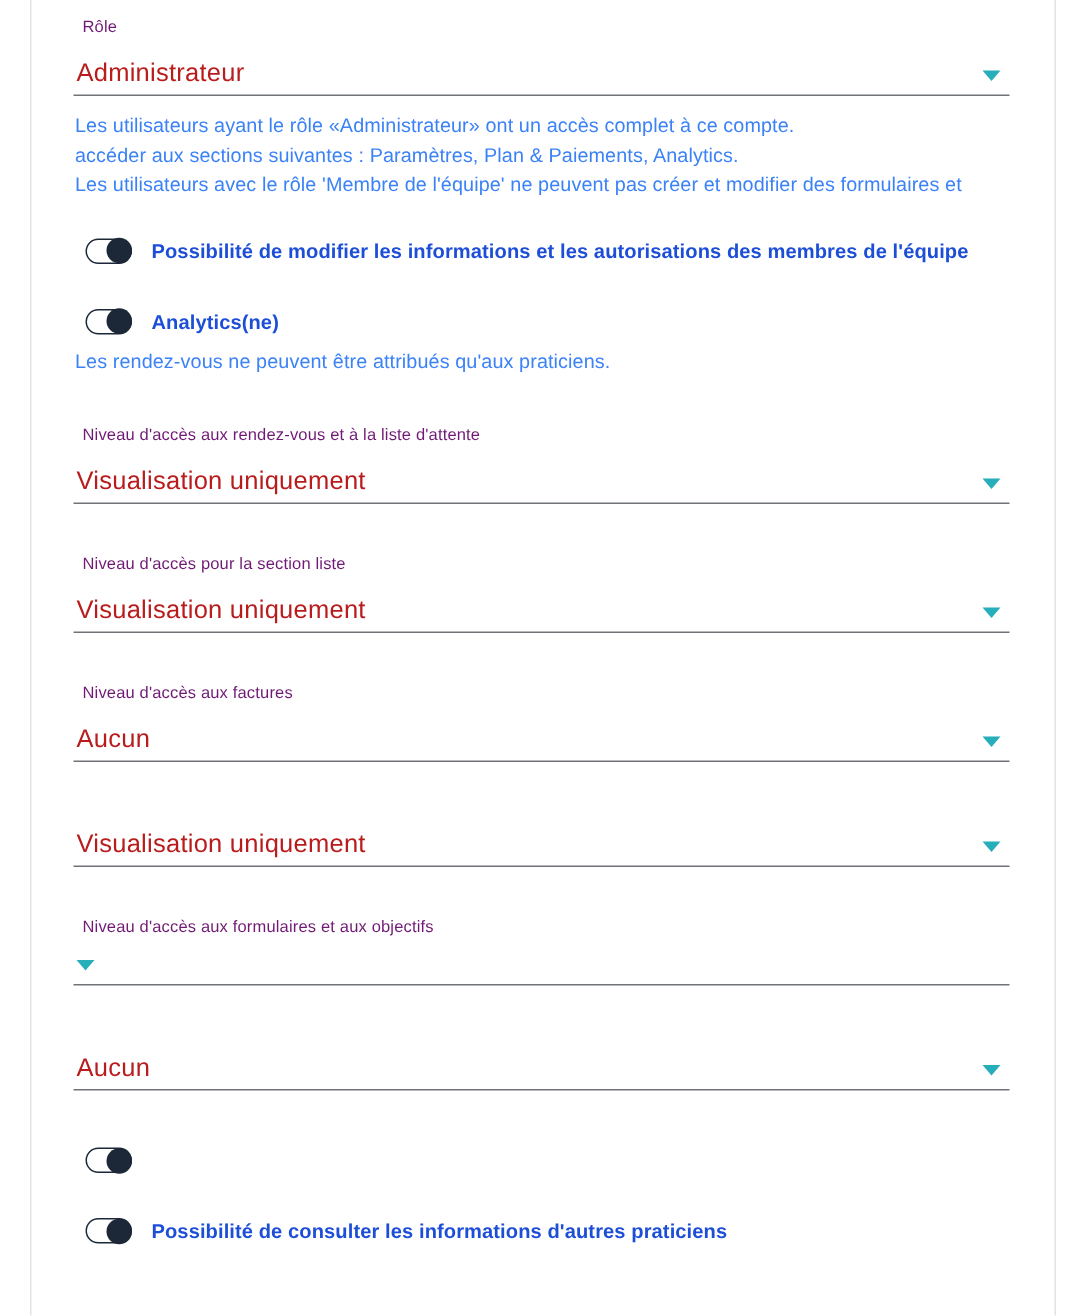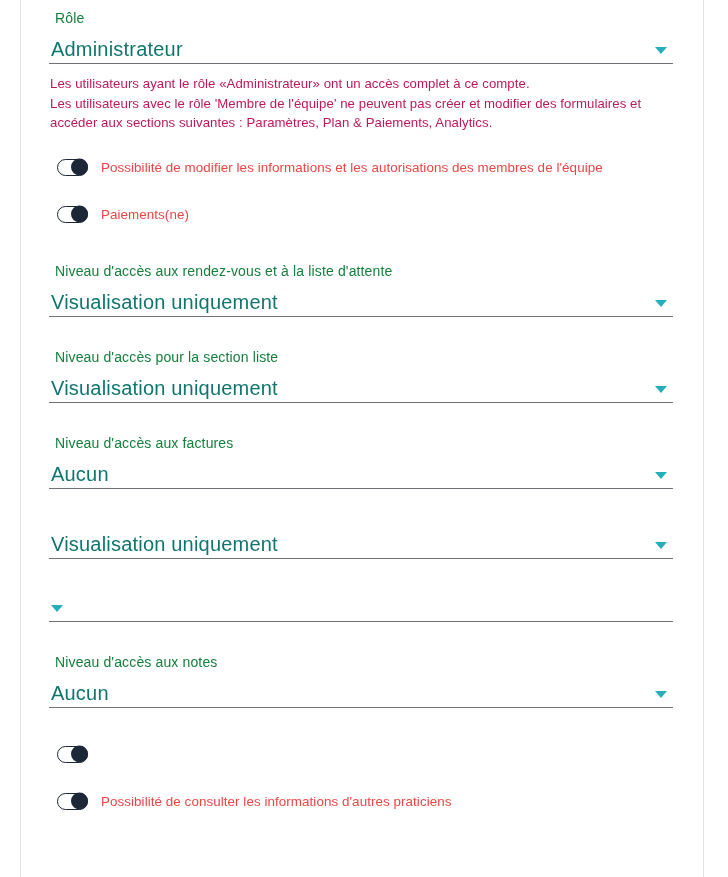--- a/index.html
+++ b/index.html
@@ -49,57 +49,57 @@
     box-sizing: border-box;
     padding: 0 30px 0 28px;
   }
 
   
   .field {
     position: relative;
     padding-top: 10px;
   }
   .field-label {
-    font-size: 14px;
+    font-size: 11px;
     line-height: 16px;
-    color: #15803d;
+    color: #701a75;
     padding-left: 6px;
     letter-spacing: 0.01em;
   }
   .field-control {
     position: relative;
     display: flex;
     align-items: flex-end;
     justify-content: space-between;
     border-bottom: 1px solid #6f7378;
     padding: 6px 0 5px 2px;
     margin-top: 8px;
   }
   .field-value {
-    font-size: 20px;
+    font-size: 17px;
     line-height: 18px;
-    color: #0f766e;
+    color: #b91c1c;
     letter-spacing: 0.01em;
   }
   .caret {
     width: 0;
     height: 0;
     margin-bottom: 4px;
     margin-right: 6px;
     border-left: 6px solid transparent;
     border-right: 6px solid transparent;
     border-top: 7px solid #26aeba;
     flex: 0 0 auto;
   }
 
   
   .help {
     font-size: 13.2px;
     line-height: 19.5px;
-    color: #be185d;
+    color: #3b82f6;
     padding-left: 1px;
     letter-spacing: 0.005em;
   }
   .help-line { display: block; }
 
   
   .toggle-row {
     display: flex;
     align-items: center;
     gap: 13px;
@@ -121,22 +121,22 @@
     right: -1px;
     transform: translateY(-50%);
     width: 17px;
     height: 17px;
     border-radius: 50%;
     background: #1c2738;
   }
   .toggle-label {
     font-size: 13.4px;
     line-height: 17px;
-    font-weight: normal;
-    color: #ef4444;
+    font-weight: bold;
+    color: #1d4ed8;
     letter-spacing: 0.005em;
   }
   .gap-8  { height: 8px;  }
   .gap-10 { height: 10px; }
   .gap-12 { height: 12px; }
   .gap-22 { height: 22px; }
   .gap-26 { height: 26px; }
   .gap-30 { height: 30px; }
   .gap-38 { height: 38px; }
 </style>
@@ -155,44 +155,47 @@
       <div class="field-control">
         <span class="field-value">Administrateur</span>
         <span class="caret"></span>
       </div>
     </div>
 
     <div class="gap-10"></div>
 
     <div class="help">
       <span class="help-line">Les utilisateurs ayant le rôle «Administrateur» ont un accès complet à ce compte.</span>
+      <span class="help-line">accéder aux sections suivantes : Paramètres, Plan &amp; Paiements, Analytics.</span>
       <span class="help-line">Les utilisateurs avec le rôle 'Membre de l'équipe' ne peuvent pas créer et modifier des formulaires et</span>
-      <span class="help-line">accéder aux sections suivantes : Paramètres, Plan &amp; Paiements, Analytics.</span>
     </div>
 
     <div class="gap-26"></div>
 
     <div class="toggle-row">
       <span class="switch">
         <span class="knob"></span>
       </span>
       <span class="toggle-label">Possibilité de modifier les informations et les autorisations des membres de l'équipe</span>
     </div>
 
     <div class="gap-30"></div>
 
     <div class="toggle-row">
       <span class="switch">
         <span class="knob"></span>
       </span>
-      <span class="toggle-label">Paiements(ne)</span>
+      <span class="toggle-label">Analytics(ne)</span>
     </div>
 
     <div class="gap-8"></div>
 
+    <div class="help">
+      <span class="help-line">Les rendez-vous ne peuvent être attribués qu'aux praticiens.</span>
+    </div>
 
     <div class="gap-22"></div>
 
     <div class="field">
       <div class="field-label">Niveau d'accès aux rendez-vous et à la liste d'attente</div>
       <div class="field-control">
         <span class="field-value">Visualisation uniquement</span>
         <span class="caret"></span>
       </div>
     </div>
@@ -225,29 +228,29 @@
         <span class="caret"></span>
       </div>
     </div>
 
     <div class="gap-10"></div>
 
 
     <div class="gap-12"></div>
 
     <div class="field">
-      <div class="field-control">
-        <span class="caret"></span>
-      </div>
-    </div>
-
-    <div class="gap-22"></div>
-
-    <div class="field">
-      <div class="field-label">Niveau d'accès aux notes</div>
+      <div class="field-label">Niveau d'accès aux formulaires et aux objectifs</div>
+      <div class="field-control">
+        <span class="caret"></span>
+      </div>
+    </div>
+
+    <div class="gap-22"></div>
+
+    <div class="field">
       <div class="field-control">
         <span class="field-value">Aucun</span>
         <span class="caret"></span>
       </div>
     </div>
 
     <div class="gap-38"></div>
 
     <div class="toggle-row">
       <span class="switch">

